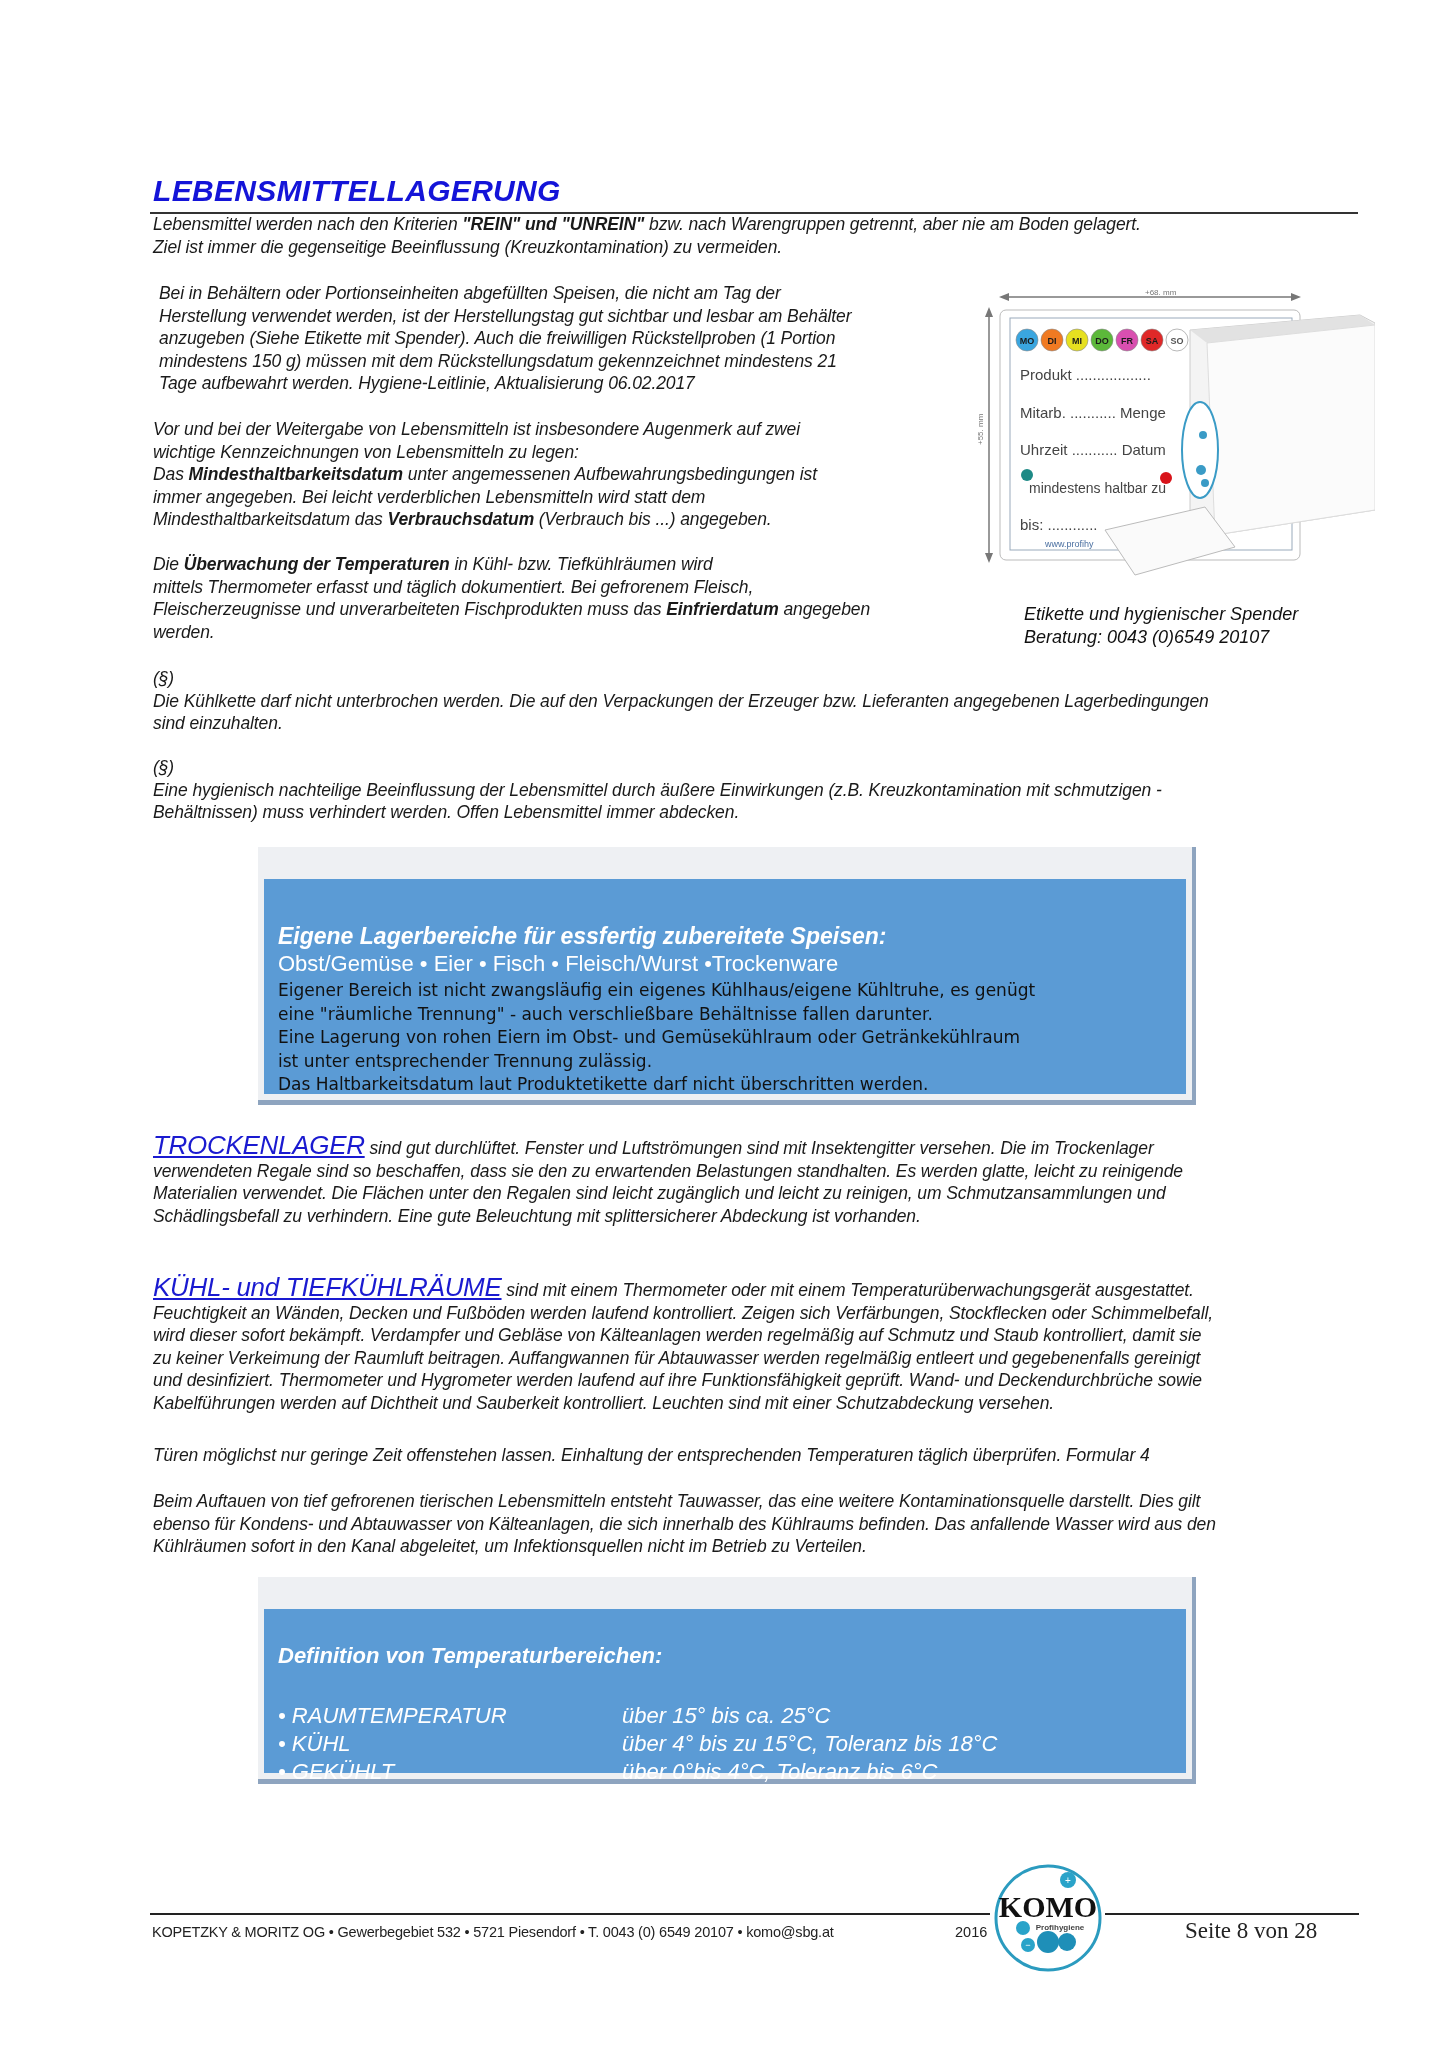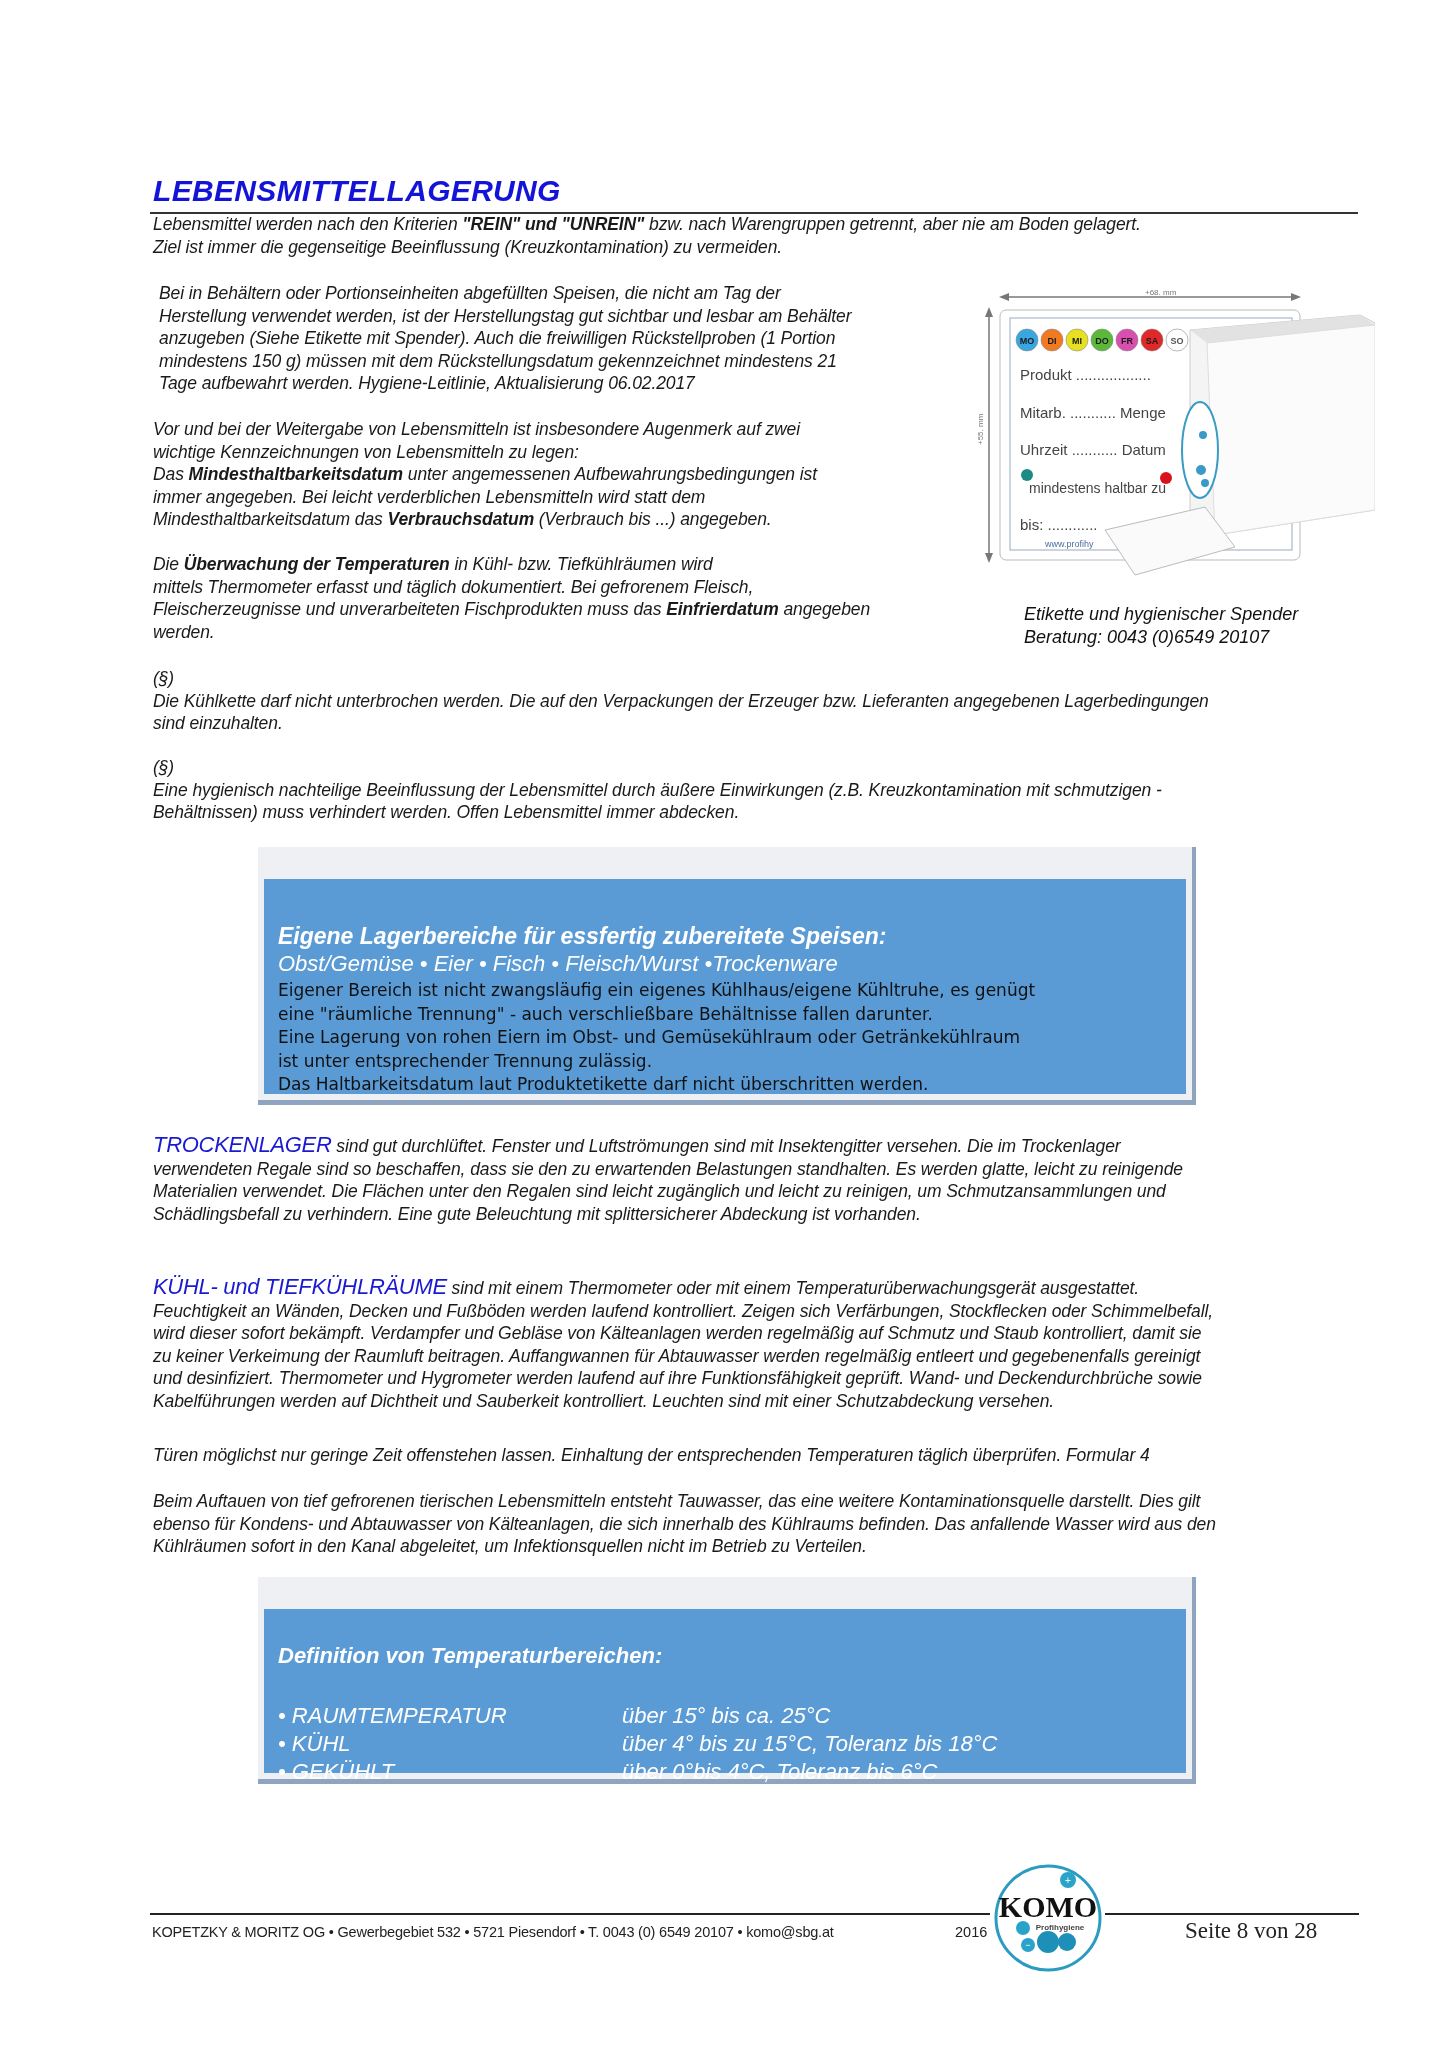--- a/index.html
+++ b/index.html
@@ -6,29 +6,29 @@
   body { width: 1448px; height: 2048px; position: relative; overflow: hidden;
          font-family: "Liberation Sans", sans-serif; color: #1a1a1a; }
   .abs { position: absolute; }
   .p { font-size: 17.5px; line-height: 22.5px; font-style: italic; letter-spacing: -0.1px; }
   .p b { font-weight: bold; }
 
   #title { left: 153px; top: 174px; font-size: 30px; font-weight: bold; font-style: italic;
            color: #1414d8; letter-spacing: 0.3px; }
   #title-rule { left: 150px; top: 212px; width: 1208px; height: 2px; background: #333; }
 
-  .section-head { font-style: italic; color: #1a1ad0; font-size: 22px; letter-spacing: -0.3px; }
+  .section-head { font-style: italic; color: #1a1ad0; font-size: 26px; letter-spacing: -0.3px; text-decoration: underline; }
 
   
   .box-frame { background: #eef0f3; border-right: 4px solid #8ea4bf; border-bottom: 5px solid #8ea4bf; box-sizing: border-box; }
   .box-inner { position: absolute; left: 6px; top: 6px; right: 6px; bottom: 6px; background: #5b9bd5; margin-top: 26px; }
 
   #box1 { left: 258px; top: 847px; width: 938px; height: 258px; }
   #box1 .t1 { position:absolute; left: 14px; top: 44px; font-size: 23px; font-weight: bold; font-style: italic; color: #ffffff; }
-  #box1 .t2 { position:absolute; left: 14px; top: 72px; font-size: 22px; font-style: italic; color: #ffffff; }
+  #box1 .t2 { position:absolute; left: 14px; top: 72px; font-size: 22px; color: #ffffff; }
   #box1 .t3 { position:absolute; left: 14px; top: 100px; width: 900px; font-family: "DejaVu Sans", sans-serif;
               font-size: 17px; line-height: 23.5px; color: #111; }
 
   #box2 { left: 258px; top: 1577px; width: 938px; height: 207px; }
   #box2 .t1 { position:absolute; left: 14px; top: 34px; font-size: 22px; font-weight: bold; font-style: italic; color: #ffffff; }
   #box2 .rows { position:absolute; left: 14px; top: 94px; }
   #box2 .row { height: 28px; font-size: 22px; font-style: italic; color: #ffffff; display: flex; }
   #box2 .row .k { width: 344px; }
 
   

